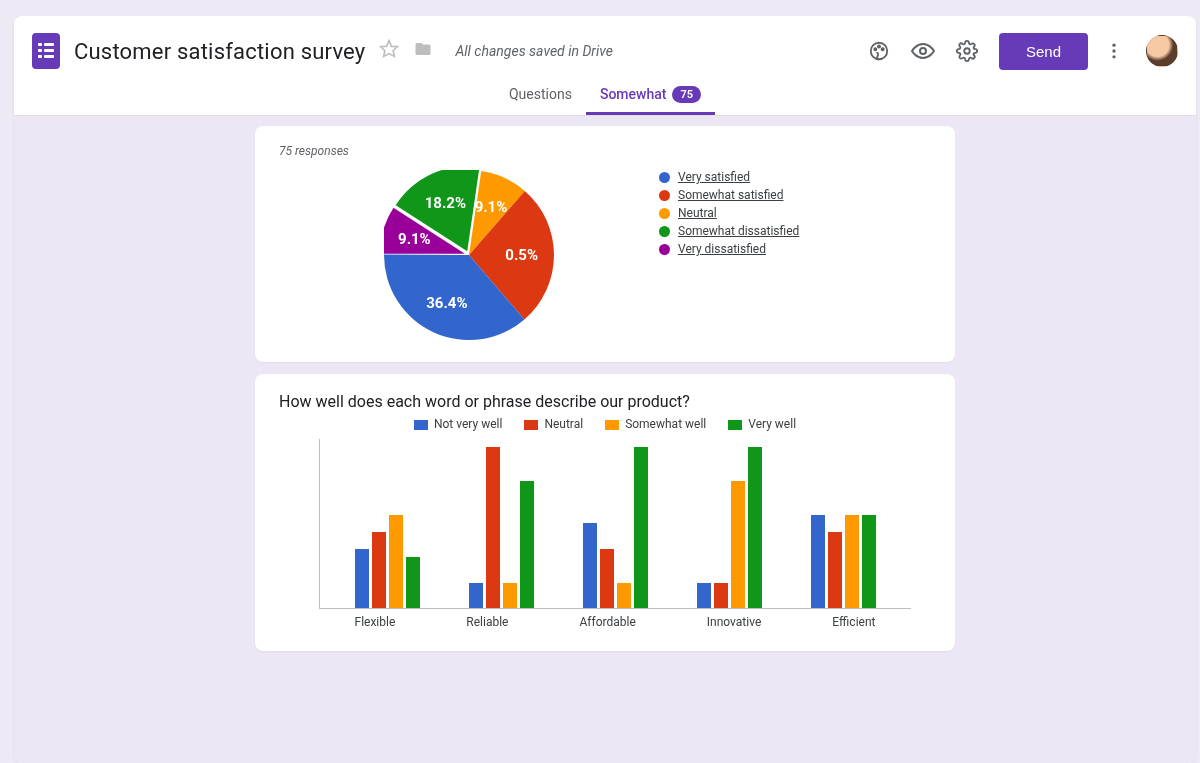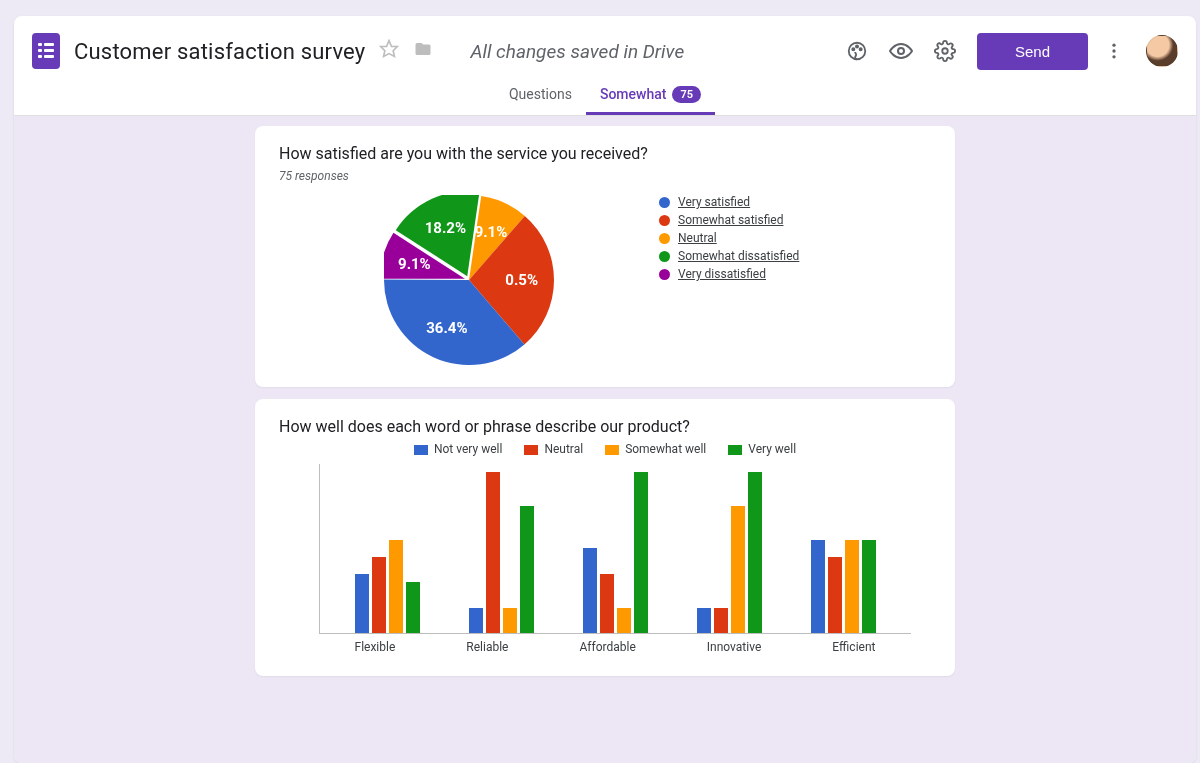--- a/index.html
+++ b/index.html
@@ -36,38 +36,38 @@
   .logo svg { fill:#fff; }
   .title {
     font-size: 22px;
     color:#202124;
     letter-spacing:.2px;
   }
   .header .star, .header .folder {
     color:#bdbdbd; margin-left: 14px; cursor:pointer;
   }
   .save-status {
-    margin-left: 37px;
-    font-size: 19px;
+    margin-left: 22px;
+    font-size: 14px;
     font-style: italic;
     color:#5f6368;
   }
   .header-spacer { flex:1; }
   .icon-btn {
     width:36px; height:36px;
     display:flex; align-items:center; justify-content:center;
     color:#5f6368; border-radius:50%;
     cursor:pointer;
     margin-left:8px;
   }
   .send-btn {
     background:#673ab7; color:#fff;
     border:none; border-radius:4px;
     font-size:15px; font-weight:500;
-    padding: 10px 38px;
+    padding: 10px 27px;
     margin-left:14px; cursor:pointer;
   }
   .avatar {
     width:32px; height:32px; border-radius:50%;
     background: radial-gradient(circle at 35% 30%, #f6c9a5 0 40%, #5a3d2b 55% 100%);
     margin-left:14px;
     border:1px solid rgba(0,0,0,.08);
   }
   
   .tabs {
@@ -199,21 +199,20 @@
     <div class="tab">Questions</div>
     <div class="tab active">
       <span>Somewhat</span>
       <span class="badge">75</span>
     </div>
   </div>
 
   <div class="page">
 
     <div class="card">
-      <div class="q-title">How satisfied are you with the service you received?</div>
       <div class="q-sub">75 responses</div>
       <div class="pie-row">
         <div class="pie-wrap">
           <svg class="pie-svg" viewBox="-1 -1 2 2" id="pie-svg">
               <path d="M -0.04797062359270215 -0.014100328795006466 L -1.0479706235927022 -0.014100328795006343 A 1 1 0 0 1 -0.8889152058908713 -0.5552215809218821 Z" fill="#990099"></path>
               <path d="M -0.02071877904966422 -0.04550529853424978 L -0.8616633613478334 -0.5866265506611255 A 1 1 0 0 1 0.12329200350258764 -1.035081417136901 Z" fill="#109618"></path>
               <path d="M 0 0 L 0.14401078255225186 -0.989576118602651 A 1 1 0 0 1 0.6565857557529562 -0.7542513807361041 Z" fill="#ff9900"></path>
               <path d="M 0 0 L 0.6565857557529562 -0.7542513807361041 A 1 1 0 0 1 0.6518337253008791 0.7583619152887215 Z" fill="#dc3912"></path>
               <path d="M 0 0 L 0.6518337253008791 0.7583619152887215 A 1 1 0 0 1 -0.9999802608561371 -0.006283143965558193 Z" fill="#3366cc"></path>
             </svg>

